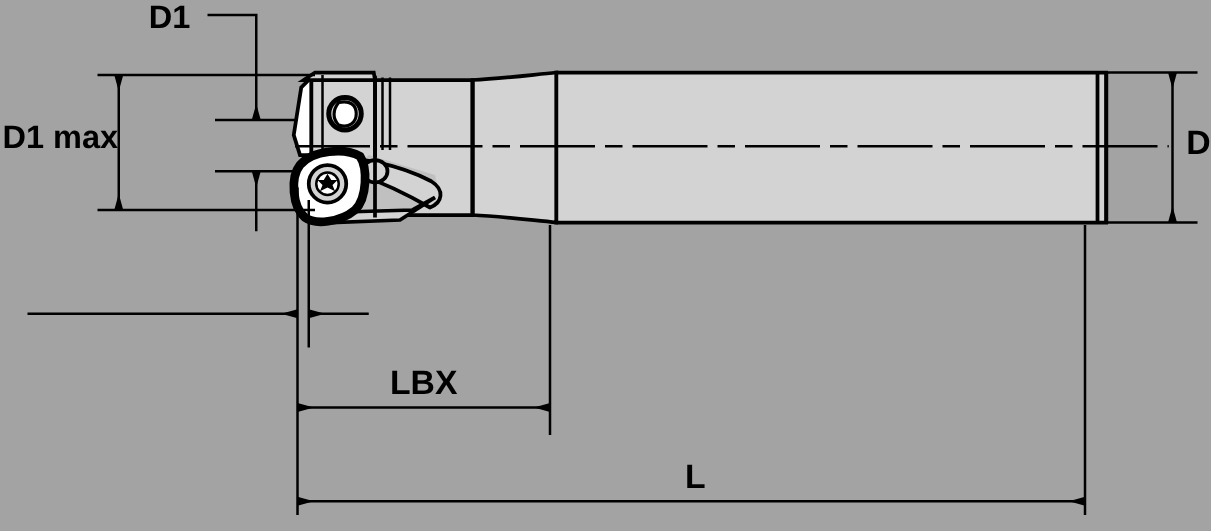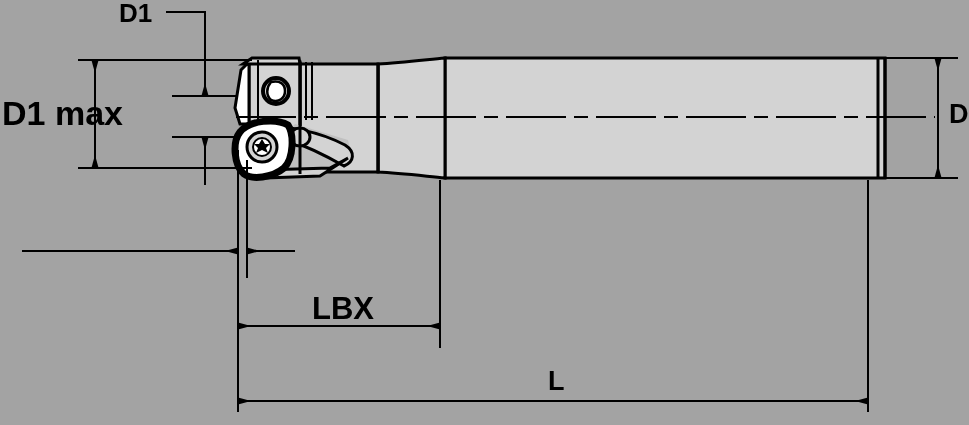--- a/index.html
+++ b/index.html
@@ -107,22 +107,22 @@
       <line x1="295" y1="251" x2="247" y2="251" stroke="#000000" stroke-width="2" marker-end="url(#arrEnd)"></line>
     </g>
 
     <line x1="238" y1="326" x2="440" y2="326" stroke="#000000" stroke-width="2" marker-start="url(#arrStart)" marker-end="url(#arrEnd)"></line>
 
     <line x1="238" y1="401" x2="868" y2="401" stroke="#000000" stroke-width="2" marker-start="url(#arrStart)" marker-end="url(#arrEnd)"></line>
   </svg>
 
   <div class="lbl" style="left:119px;top:0px;font-size:26px;">D1</div>
 
-  <div class="lbl" style="left:2px;top:96px;font-size:34px;">D1 max</div>
+  <div class="lbl" style="left:2px;top:96px;font-size:26px;">D1 max</div>
 
 
-  <div class="lbl" style="left:312px;top:293px;font-size:31px;">LBX</div>
+  <div class="lbl" style="left:312px;top:293px;font-size:27px;">LBX</div>
 
   <div class="lbl" style="left:548px;top:368px;font-size:27px;">L</div>
 
   <div class="lbl" style="left:949px;top:101px;font-size:27px;">D</div>
 
 </div>
 
 </body></html>

